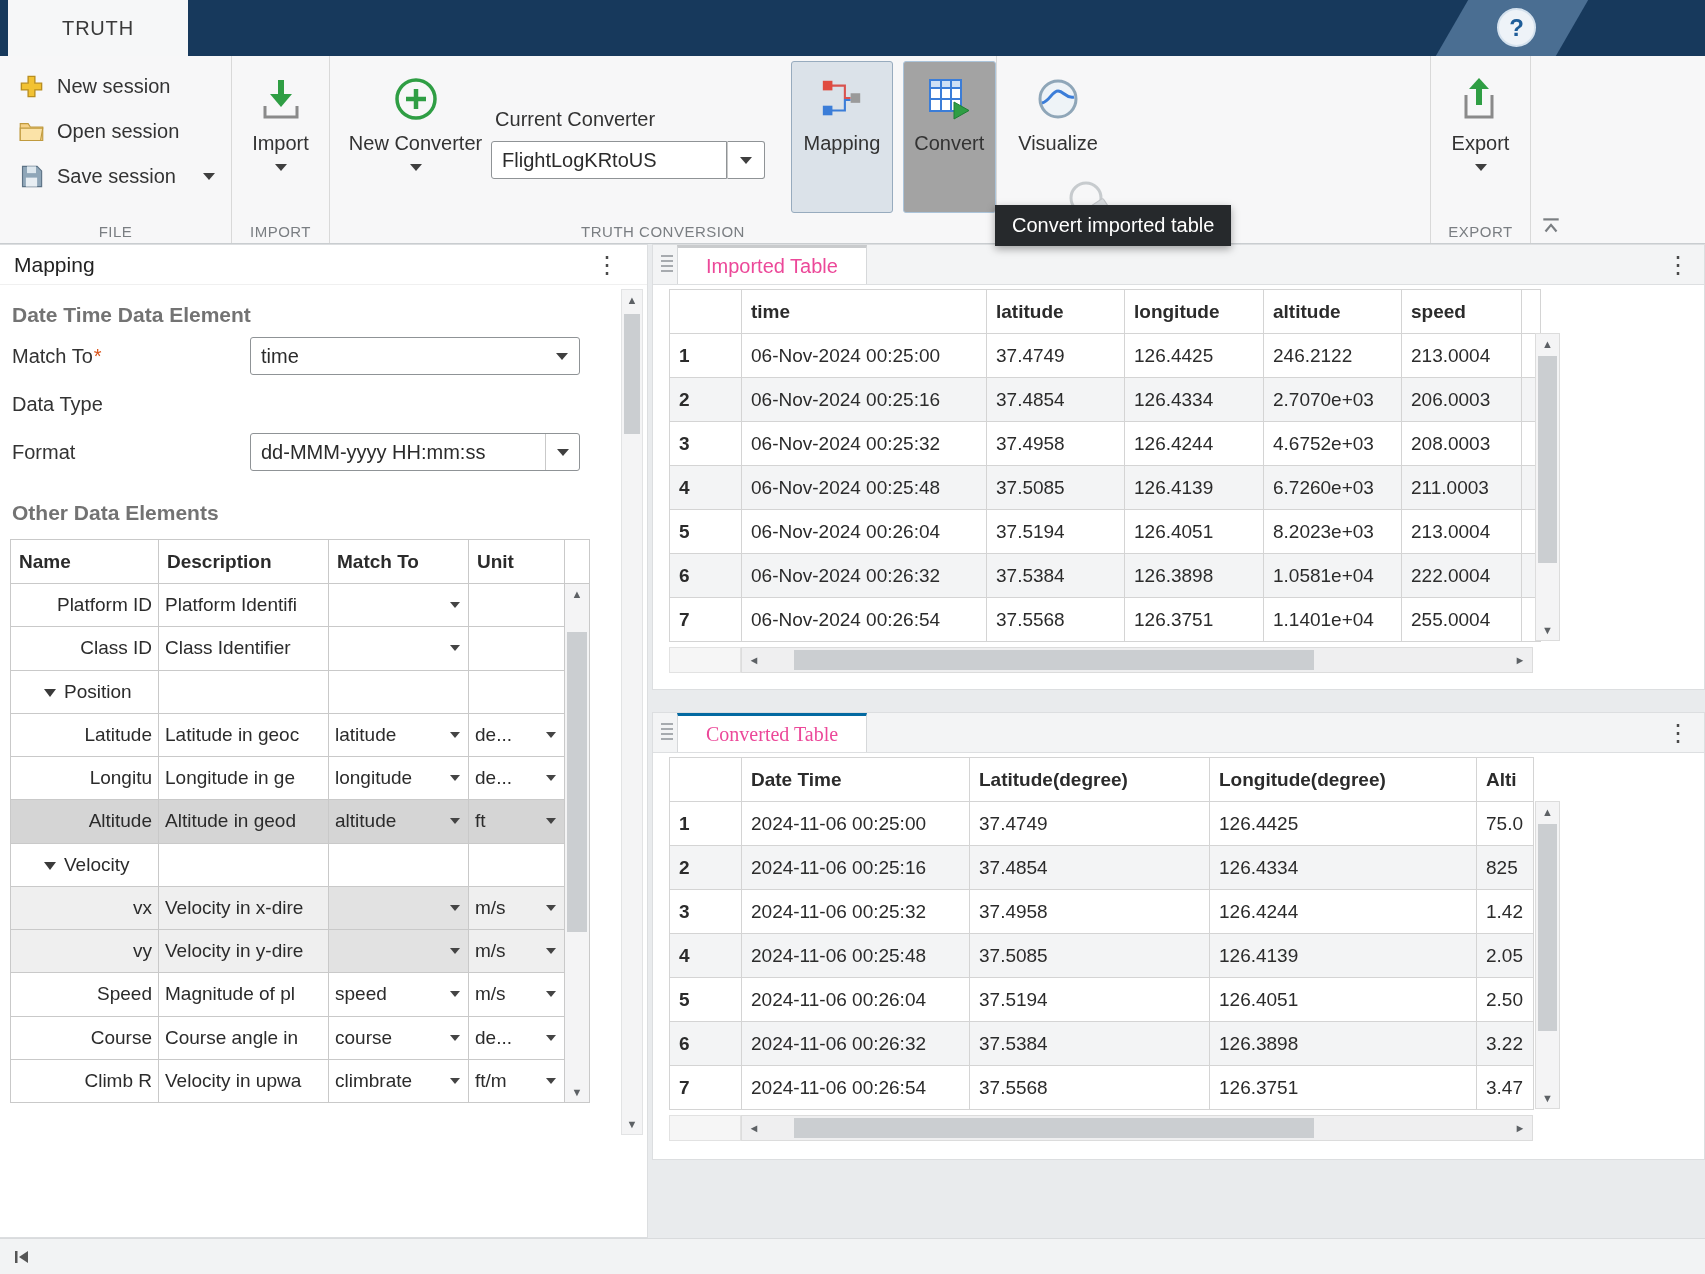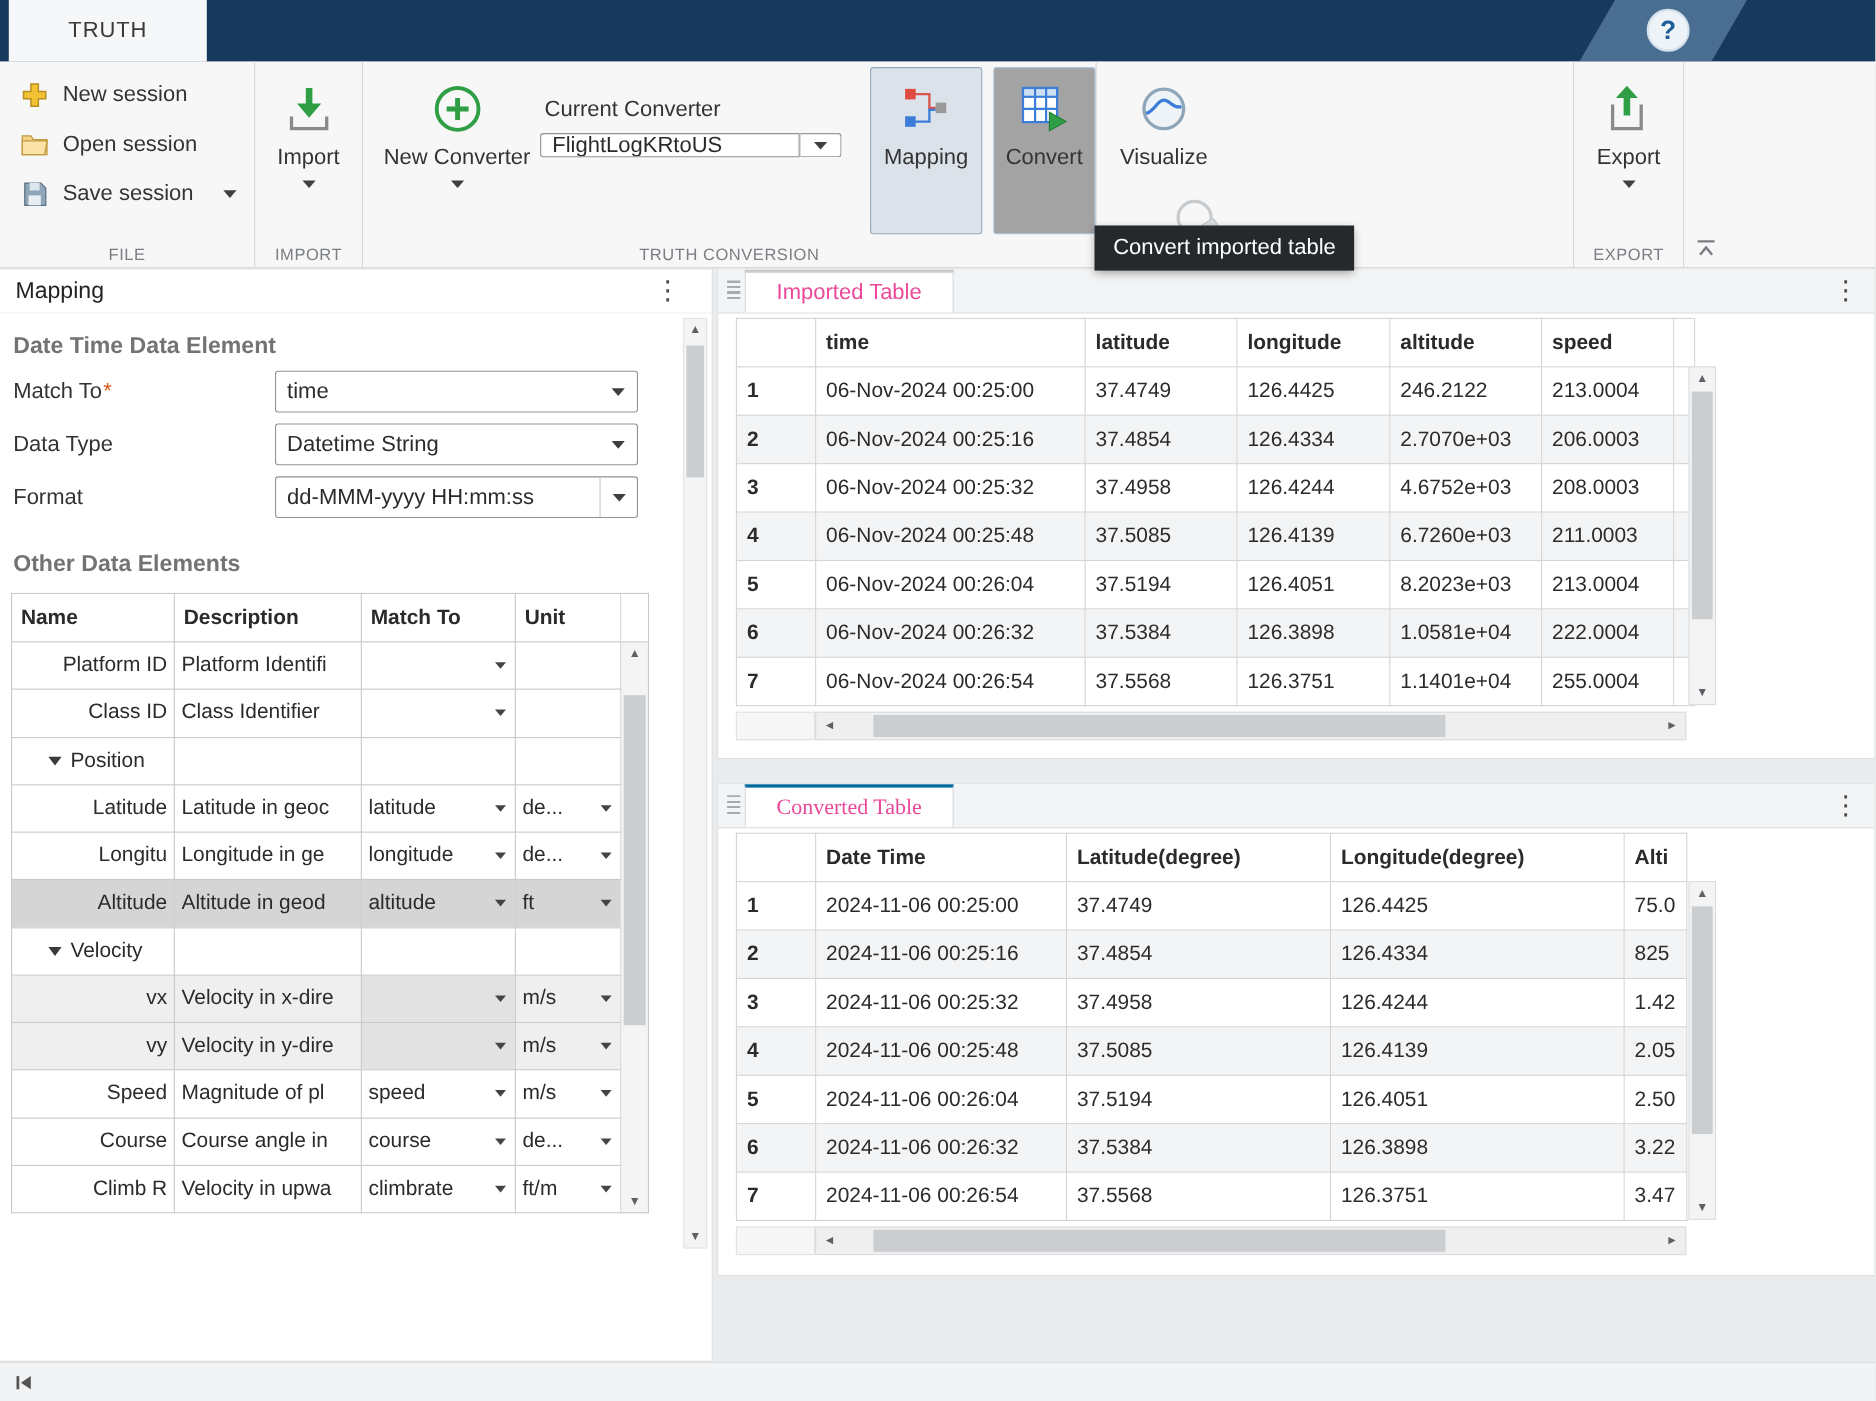--- a/index.html
+++ b/index.html
@@ -22,23 +22,23 @@
 .file-item .caret{margin-left:auto;margin-right:6px;}
 .sec-import{width:98px;}
 .big-btn{display:flex;flex-direction:column;align-items:center;padding-top:12px;height:152px;margin-top:5px;border:1px solid transparent;border-radius:3px;font-size:20px;color:#333;cursor:default;}
 .sec-import .big-btn,.sec-export .big-btn{width:100%;}
 .big-icon{width:50px;height:50px;display:flex;align-items:center;justify-content:center;}
 .big-label{margin-top:8px;white-space:nowrap;}
 .caret{display:inline-block;width:0;height:0;border-left:6px solid transparent;border-right:6px solid transparent;border-top:7px solid #3f3f3f;}
 .big-caret{margin-top:9px;}
 .sec-truth{width:667px;display:flex;align-items:flex-start;padding-left:12px;}
 .btn-newconv{width:148px;}
-.combo-group{width:286px;padding-top:32px;margin-left:2px;}
+.combo-group{width:286px;padding-top:32px;margin-left:2px;margin-top:20px;}
 .combo-label{font-size:20px;color:#333;padding-left:4px;}
-.combo{display:flex;margin-top:10px;height:22px;width:274px;}
+.combo{display:flex;margin-top:10px;height:38px;width:274px;}
 .combo-text{flex:1;border:1px solid #8f9396;border-radius:3px 0 0 3px;background:#fff;font-size:20px;padding-left:10px;display:flex;align-items:center;white-space:nowrap;overflow:hidden;}
 .combo-btn{width:38px;border:1px solid #8f9396;border-left:1px solid #c9c9c9;border-radius:0 3px 3px 0;background:#fff;display:flex;align-items:center;justify-content:center;}
 .btn-mapping{width:102px;margin-left:16px;background:#dbe2e9;border-color:#97abbe;}
 .btn-convert{width:94px;margin-left:10px;background:#a3a3a3;border-color:#abc4da;}
 .sec-vis{width:434px;display:flex;padding-left:6px;flex-direction:column;}
 .btn-visualize{width:110px;}
 .btn-clearhl{width:172px;}
 .btn-defview{width:140px;}
 .big-btn.disabled{color:#b9bcbf;}
 .sec-export{width:100px;}
@@ -298,26 +298,20 @@
     <div class="dropdown">
       <span class="val">time</span>
       <span class="dd-btn">
           <span class="caret"></span>
         </span>
     </div>
   </div>
 
   <div class="form-row">
     <div class="form-label">Data Type</div>
-    <div class="dropdown">
-      <span class="val">Datetime String</span>
-      <span class="dd-btn">
-          <span class="caret"></span>
-        </span>
-    </div>
   </div>
 
   <div class="form-row">
     <div class="form-label">Format</div>
     <div class="dropdown split">
       <span class="val">dd-MMM-yyyy HH:mm:ss</span>
       <span class="dd-btn">
           <span class="caret"></span>
         </span>
     </div>

